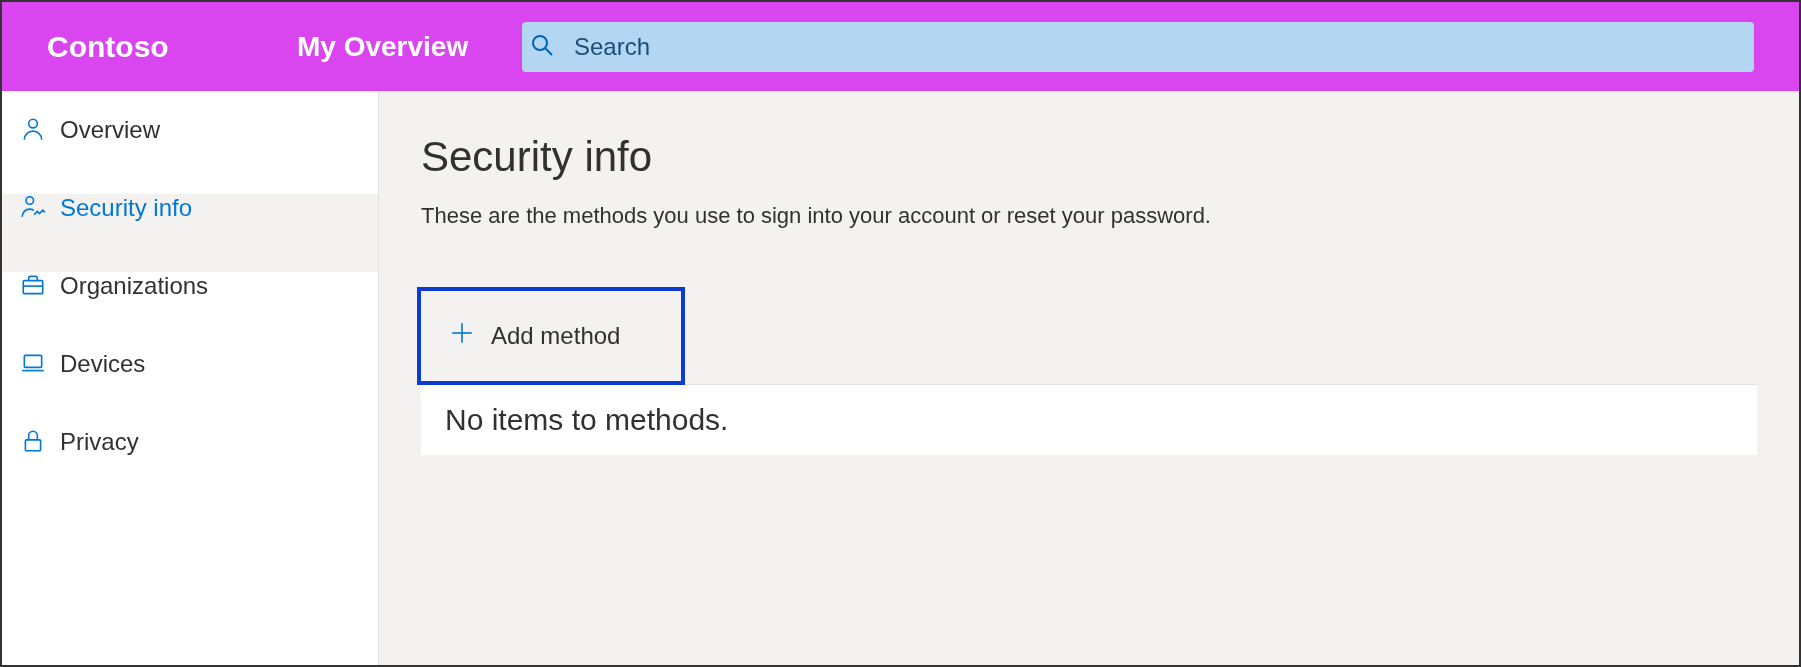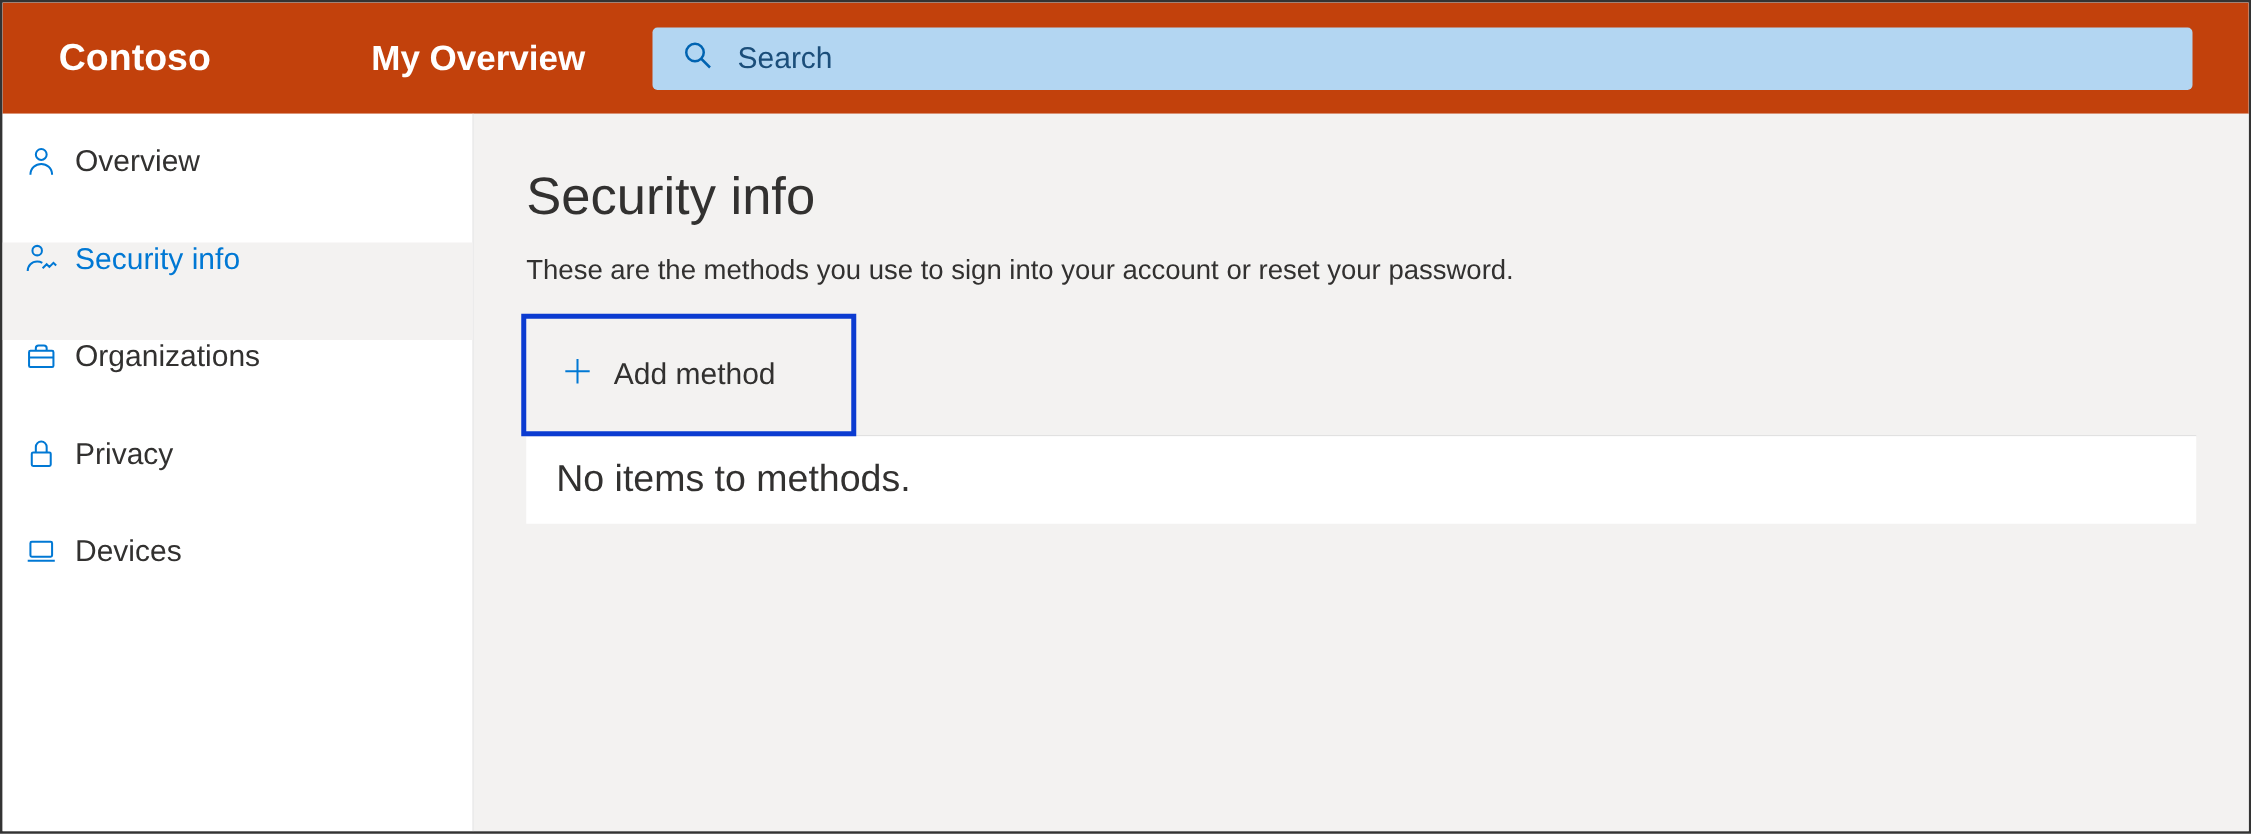--- a/index.html
+++ b/index.html
@@ -8,21 +8,21 @@
       background: #ffffff;
       width: 1801px;
       height: 667px;
       border: 2px solid #333;
       overflow: hidden;
     }
 
     
     .header {
       height: 89px;
-      background: #c2410c;
+      background: #d946ef;
       display: flex;
       align-items: center;
       padding: 0 45px;
       gap: 0;
     }
     .header-brand {
       color: #ffffff;
       font-size: 30px;
       font-weight: 700;
       width: 250px;
@@ -33,21 +33,21 @@
       font-weight: 600;
       width: 225px;
     }
     .search-box {
       flex: 1;
       height: 50px;
       background: #b3d6f2;
       border-radius: 4px;
       display: flex;
       align-items: center;
-      padding: 0 24px;
+      padding: 0 8px;
       gap: 20px;
     }
     .search-icon svg {
       width: 24px;
       height: 24px;
       stroke: #0063b1;
       fill: none;
       stroke-width: 2;
     }
     .search-input {
@@ -108,21 +108,21 @@
     }
     .page-title {
       font-size: 42px;
       font-weight: 400;
       color: #323130;
       margin-bottom: 22px;
     }
     .page-subtitle {
       font-size: 22px;
       color: #323130;
-      margin-bottom: 22px;
+      margin-bottom: 58px;
     }
     .toolbar {
       background: #f3f2f1;
       height: 98px;
       display: flex;
       align-items: center;
       border-bottom: 1px solid #e1e1e1;
     }
     .add-method-button {
       display: flex;
@@ -201,35 +201,35 @@
             <path d="M8 8V6a2 2 0 012-2h4a2 2 0 012 2v2"></path>
             <line x1="3" y1="13" x2="21" y2="13"></line>
           </svg>
       </span>
       <span>Organizations</span>
     </div>
 
     <div class="sidebar-item">
       <span class="sidebar-icon">
         <svg viewBox="0 0 24 24">
+            <rect x="4" y="5" width="16" height="11" rx="1"></rect>
+            <line x1="2" y1="19" x2="22" y2="19"></line>
+          </svg>
+      </span>
+      <span>Devices</span>
+    </div>
+
+    <div class="sidebar-item">
+      <span class="sidebar-icon">
+        <svg viewBox="0 0 24 24">
             <rect x="5" y="11" width="14" height="10" rx="1"></rect>
             <path d="M8 11V7a4 4 0 018 0v4"></path>
           </svg>
       </span>
       <span>Privacy</span>
-    </div>
-
-    <div class="sidebar-item">
-      <span class="sidebar-icon">
-        <svg viewBox="0 0 24 24">
-            <rect x="4" y="5" width="16" height="11" rx="1"></rect>
-            <line x1="2" y1="19" x2="22" y2="19"></line>
-          </svg>
-      </span>
-      <span>Devices</span>
     </div>
 
   </nav>
 
   <main class="main">
     <h1 class="page-title">Security info</h1>
     <p class="page-subtitle">These are the methods you use to sign into your account or reset your password.</p>
 
     <div class="toolbar">
       <button class="add-method-button">

